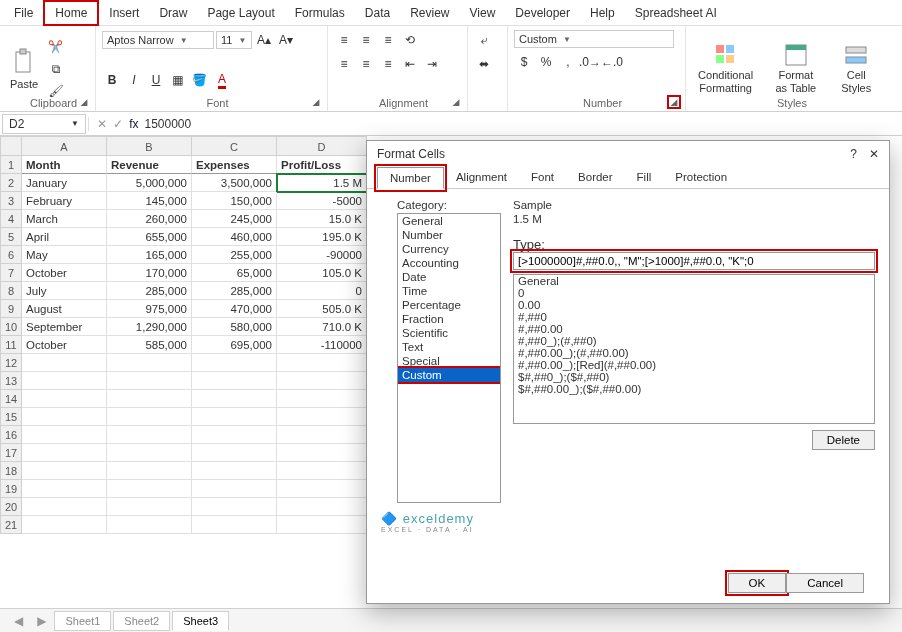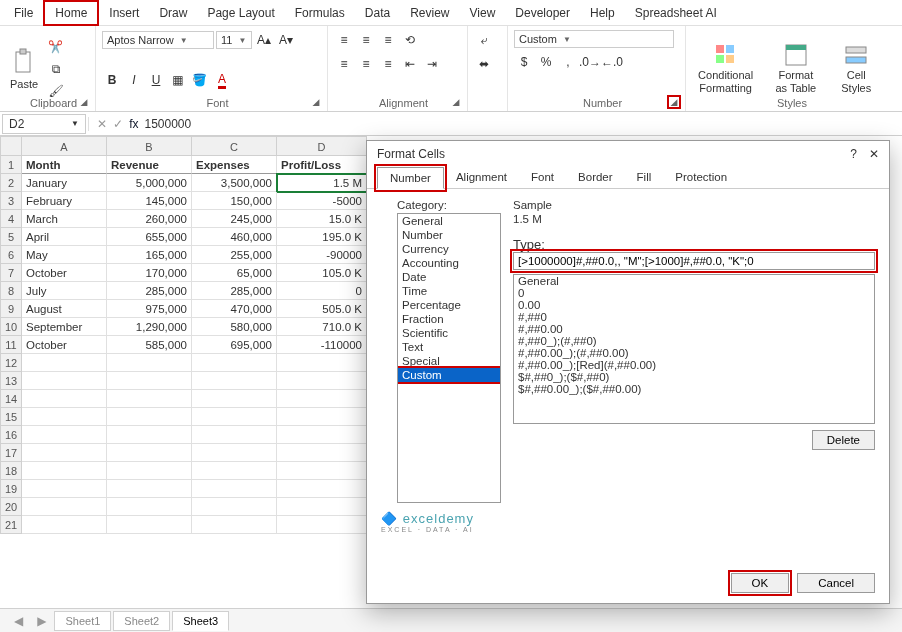--- a/index.html
+++ b/index.html
@@ -68,21 +68,21 @@
 .sample-box { font-size: 11.5px; margin-bottom: 10px; }
 .sample-val { padding: 2px 0; }
 .type-in { width: 100%; border: 1px solid #999; padding: 2px 4px; font-size: 11.5px; outline: 2px solid #c00; outline-offset: 1px; }
 .fmt-list { border: 1px solid #999; height: 150px; margin-top: 4px; overflow-y: scroll; font-size: 11.5px; }
 .fmt-list div { padding: 0 4px; }
 .del-row { text-align: right; margin-top: 6px; }
 .del-btn { padding: 3px 14px; border: 1px solid #999; background: #f0f0f0; font-size: 11.5px; }
 .hint { font-size: 11.5px; margin-top: 14px; }
 .watermark { margin-top: 8px; color: #4aa3b0; font-size: 13px; letter-spacing: 1px; }
 .watermark small { display: block; font-size: 7px; letter-spacing: 2px; color: #888; }
-.dlg-btns { display: flex; justify-content: flex-end; gap: 8px; padding: 10px 14px; }
+.dlg-btns { display: flex; justify-content: flex-end; padding: 10px 25px; }
 .dlg-btns button { padding: 3px 20px; border: 1px solid #999; background: #f0f0f0; font-size: 11.5px; }
 .dlg-btns button.ok { outline: 2px solid #c00; outline-offset: 1px; }
 
 svg { width: 100%; height: 100%; }
 </style>
 </head>
 <body>
 
 <div class="menubar" id="menubar">
     <span>File</span>

